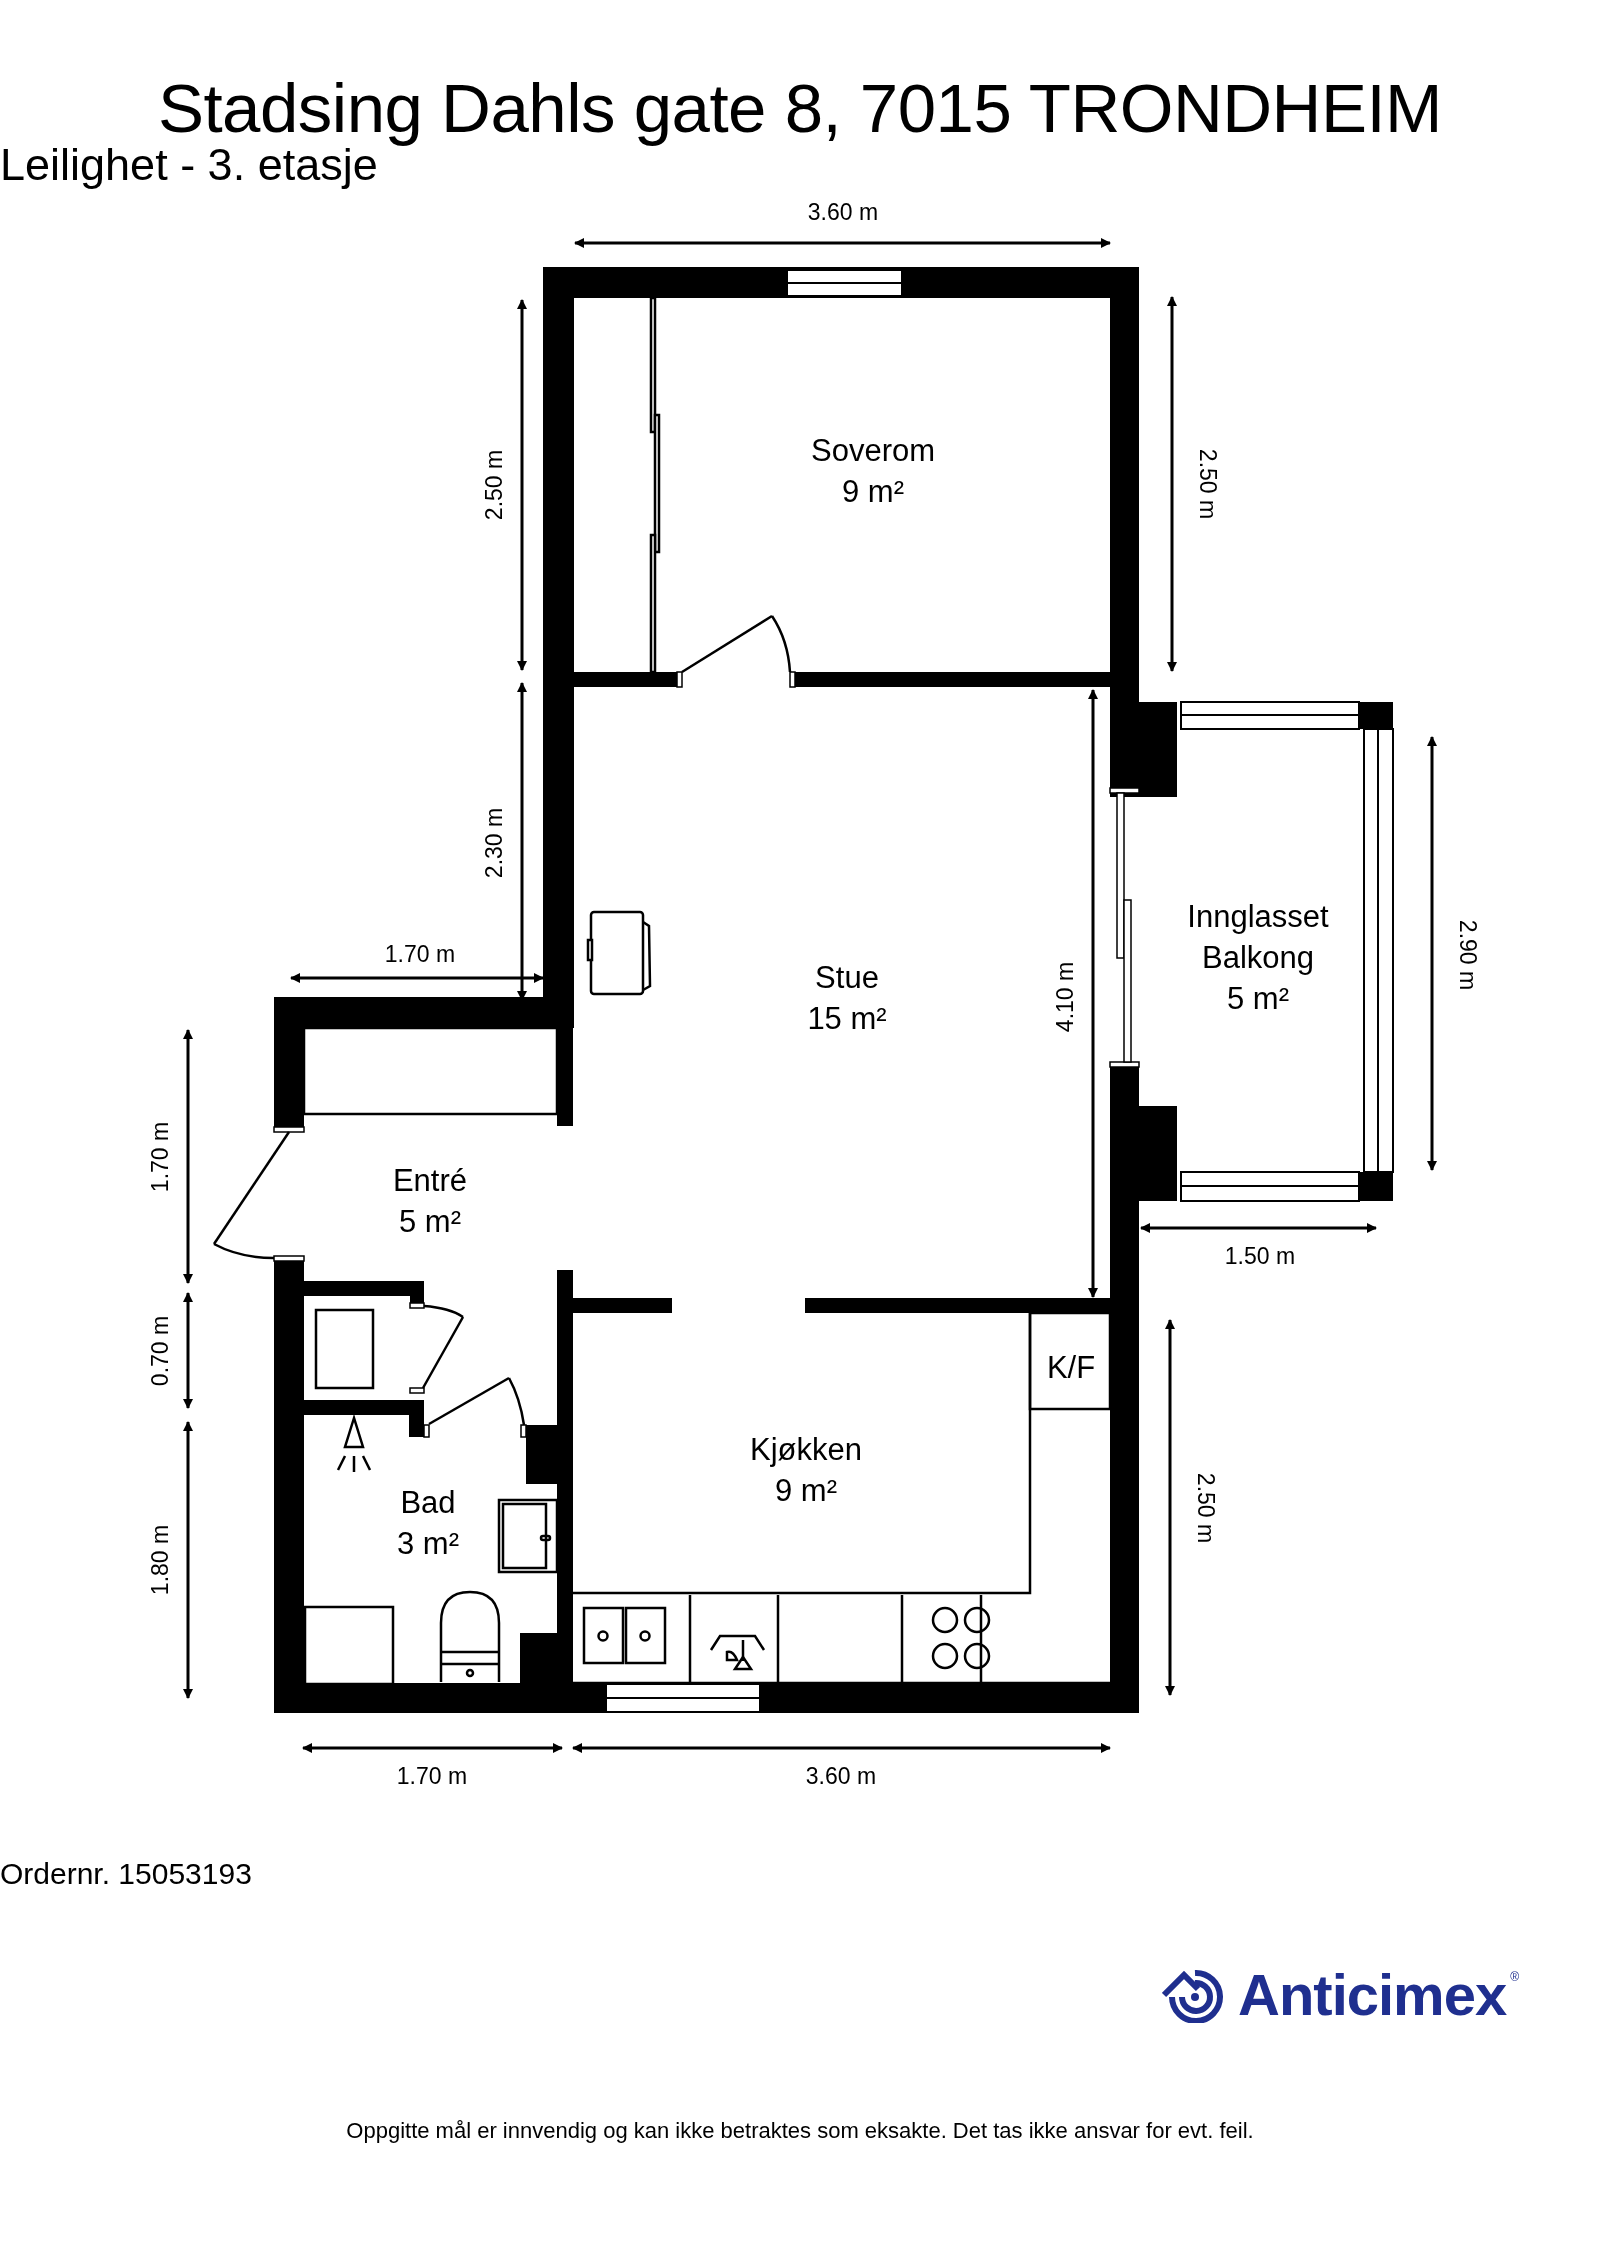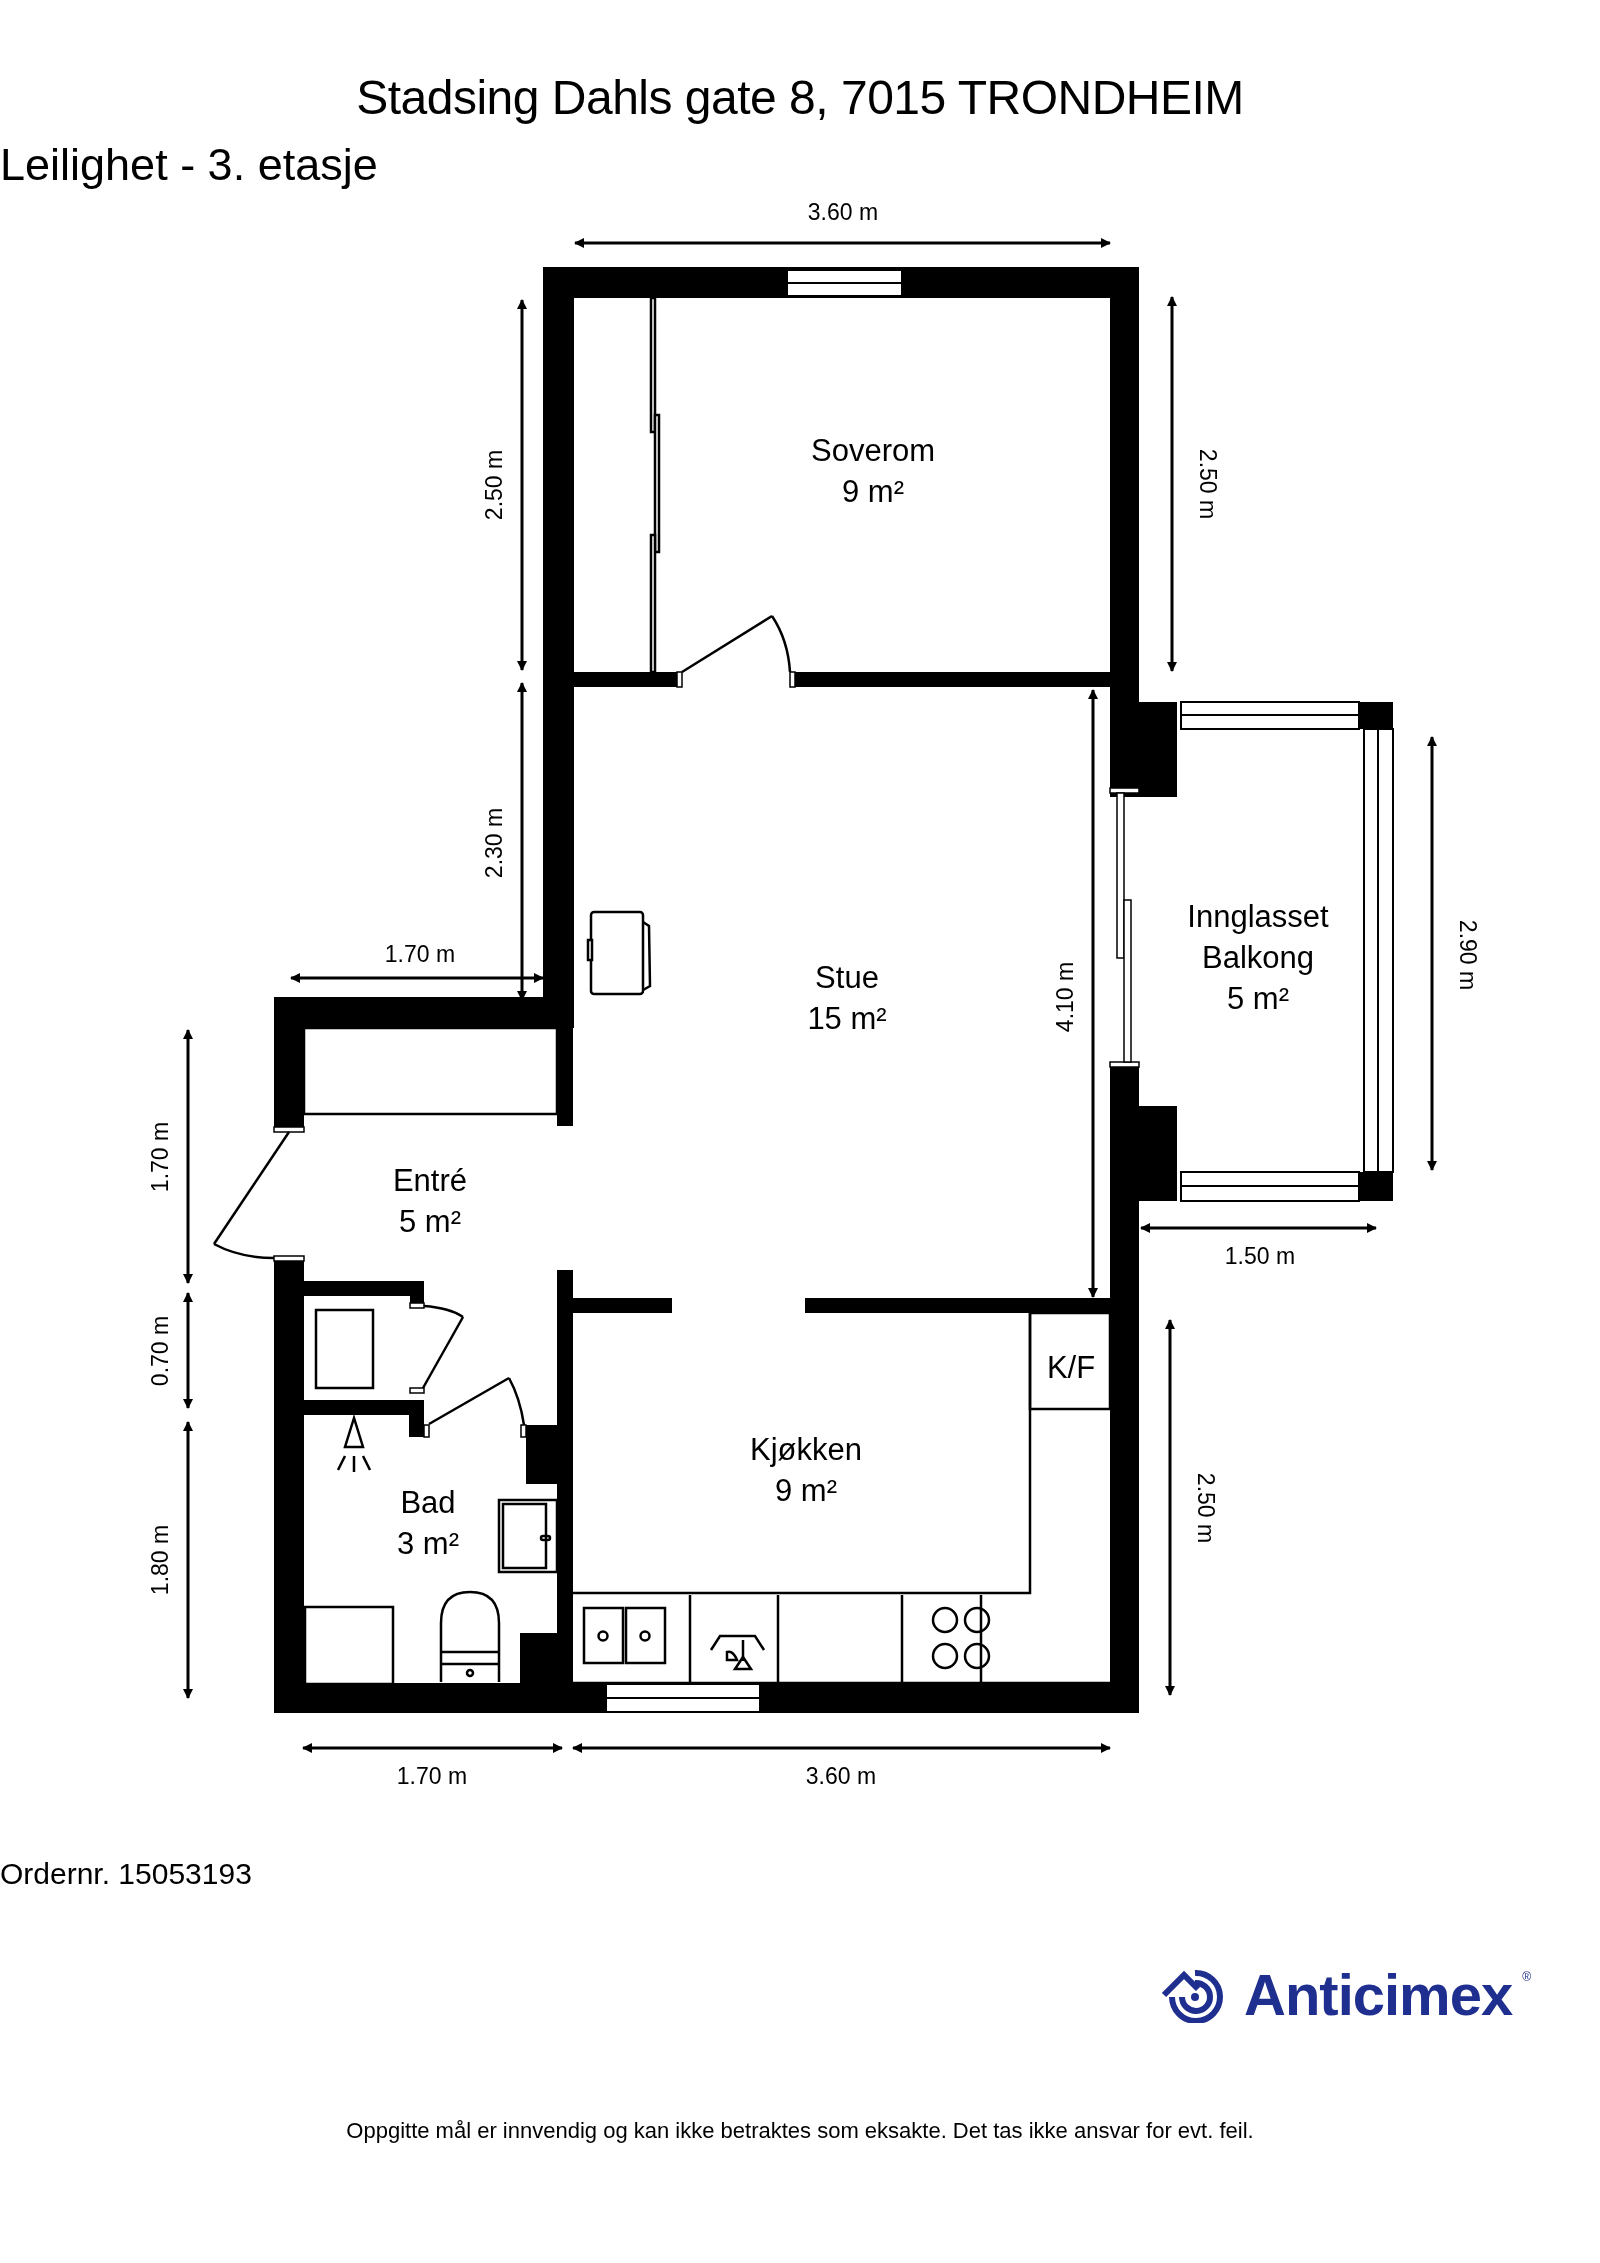--- a/index.html
+++ b/index.html
@@ -1,28 +1,28 @@
 <!DOCTYPE html>
 <html><head>
 <meta charset="utf-8">
 <style>
   html, body { margin: 0; padding: 0; background: #ffffff; }
   body { width: 1600px; height: 2263px; position: relative; overflow: hidden; font-family: "Liberation Sans", sans-serif; color: #000; }
-  .title { position: absolute; left: 0; width: 1600px; text-align: center; top: 74px; font-size: 48px; line-height: 1; letter-spacing: -0.5px; }
+  .title { position: absolute; left: 0; width: 1600px; text-align: center; top: 74px; font-size: 69px; line-height: 1; letter-spacing: -0.5px; }
   .subtitle { position: absolute; left: 0; width: 1600px; text-align: left; top: 142px; font-size: 45px; line-height: 1; }
   svg.plan { position: absolute; left: 0; top: 0; width: 1600px; height: 2263px; }
   .wall { fill: #000; }
   .thin { fill: none; stroke: #000; stroke-width: 2.5; }
   .thin-w { fill: #fff; stroke: #000; stroke-width: 2.5; }
   .dim { stroke: #000; stroke-width: 3; fill: none; }
   .arrow { fill: #000; }
   .room-label { font-family: "Liberation Sans", sans-serif; font-size: 31px; text-anchor: middle; fill: #000; }
   .dim-label { font-family: "Liberation Sans", sans-serif; font-size: 23px; text-anchor: middle; fill: #000; }
   .order { position: absolute; left: 0; width: 1530px; text-align: left; top: 1857px; font-size: 30px; }
-  .logo { position: absolute; left: 1162px; top: 1966px; display: flex; align-items: center; gap: 16px; }
+  .logo { position: absolute; left: 1162px; top: 1966px; display: flex; align-items: center; gap: 10px; }
   .logo-text { font-family: "Liberation Sans", sans-serif; font-weight: bold; font-size: 58px; color: #1f2f8f; letter-spacing: -1px; line-height: 1; }
   .logo-reg { font-size: 12px; color: #1f2f8f; align-self: flex-start; margin-left: -6px; margin-top: 4px; }
   .disclaimer { position: absolute; left: 0; width: 1600px; text-align: center; top: 2118px; font-size: 22px; line-height: 25px; }
   .disclaimer div { white-space: nowrap; }
 </style>
 </head>
 <body>
 
 <div class="title">Stadsing Dahls gate 8, 7015 TRONDHEIM</div>
 <div class="subtitle">Leilighet - 3. etasje</div>

